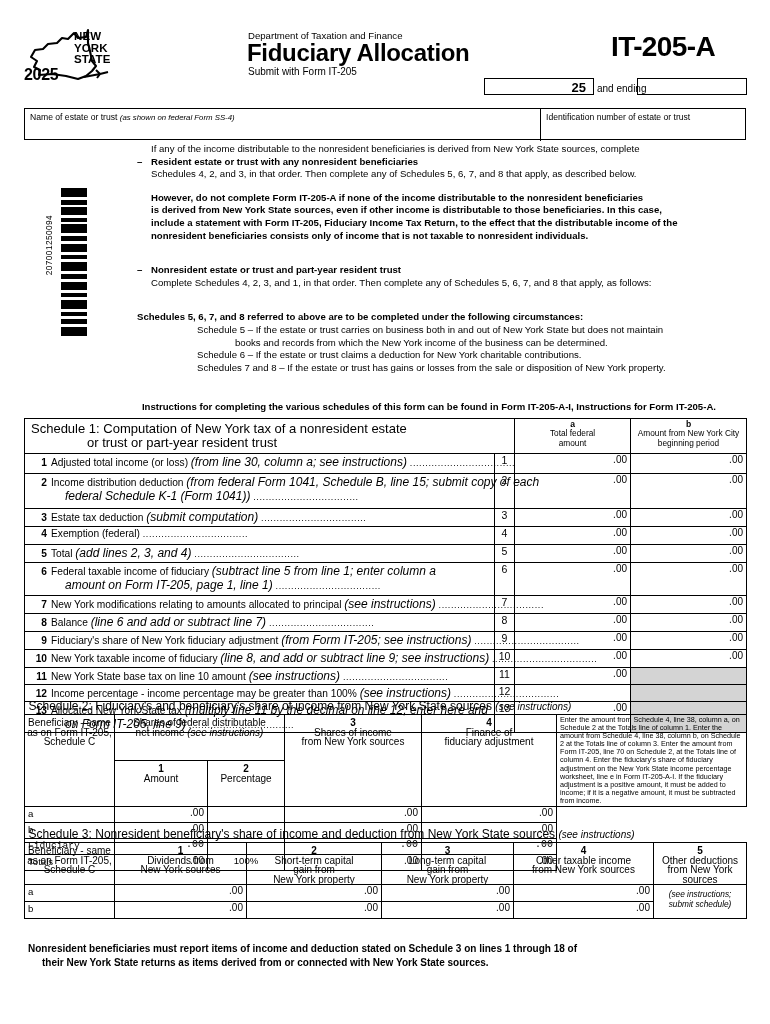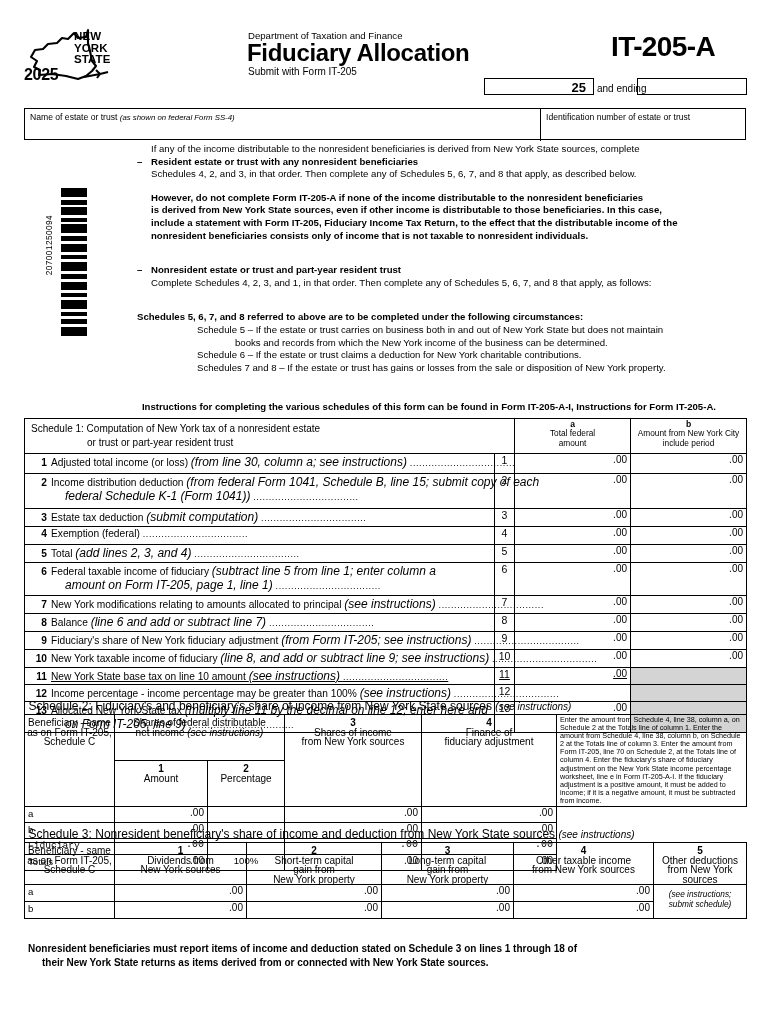--- a/index.html
+++ b/index.html
@@ -54,21 +54,21 @@
   .gap{height:11px;}
 
   .instr-found{position:absolute;left:0;top:401px;width:668px;text-align:right;font-size:9.6px;font-weight:bold;margin-left:48px;}
 
   
   .tbl{position:absolute;border-collapse:collapse;table-layout:fixed;}
   .tbl td,.tbl th{border:.9px solid #000;padding:0;vertical-align:top;font-weight:normal;}
 
   
   #sched1{left:24px;top:418px;width:722px;}
-  .s1-title{font-size:10px;font-weight:bold;padding:3px 0 3px 6px !important;line-height:14px;}
+  .s1-title{font-size:13px;font-weight:bold;padding:3px 0 3px 6px !important;line-height:14px;}
   .s1-title .l2{display:block;padding-left:56px;}
   .colhead{text-align:center;font-size:8.3px;line-height:9.4px;padding-top:1px !important;}
   .colhead .cl{font-weight:bold;font-size:8.6px;display:block;}
   .lbl{font-size:10.2px;padding:1px 2px 1px 6px !important;position:relative;white-space:nowrap;}
   .lbl i{font-size:12px;}
   .lbl .num{display:inline-block;width:16px;text-align:right;font-weight:bold;margin-right:4px;}
   .lbl .cont{display:inline-block;width:34px;}
   .lbl .dots{letter-spacing:.6px;font-size:9px;}
   .lno{text-align:center;font-weight:bold;font-size:10.5px;vertical-align:bottom;padding-bottom:0px !important;}
   .amt{text-align:right;font-size:10px;vertical-align:bottom;padding:0 3px 0 0 !important;}
@@ -191,21 +191,21 @@
           <span class="l2">or trust or part-year resident trust</span>
         </td>
         <td class="colhead">
           <span class="cl">a</span>
           <span>Total federal</span><br>
           <span>amount</span>
         </td>
         <td class="colhead">
           <span class="cl">b</span>
           <span>Amount from New York City</span><br>
-          <span>include period</span>
+          <span>beginning period</span>
         </td>
       </tr>
     </tbody>
     <tbody id="s1rows">
         <tr style="height: 20px;">
           <td class="lbl vb"><span class="num">1</span>Adjusted total income (or loss) <i>(from line 30, column a; see instructions)</i> <span class="dots">..................................</span></td>
           <td class="lno">1</td>
           <td class="amt">.00</td>
           <td class="amt">.00</td>
         </tr>
@@ -256,21 +256,21 @@
           <td class="lno">9</td>
           <td class="amt">.00</td>
           <td class="amt">.00</td>
         </tr>
         <tr style="height: 18px;">
           <td class="lbl vb"><span class="num">10</span>New York taxable income of fiduciary <i>(line 8, and add or subtract line 9; see instructions)</i> <span class="dots">..................................</span></td>
           <td class="lno">10</td>
           <td class="amt">.00</td>
           <td class="amt">.00</td>
         </tr>
-        <tr style="height: 15px; text-decoration: underline;">
+        <tr style="height: 15px;">
           <td class="lbl vb"><span class="num">11</span>New York State base tax on line 10 amount <i>(see instructions)</i> <span class="dots">..................................</span></td>
           <td class="lno">11</td>
           <td class="amt">.00</td>
           <td class="amt shade"></td>
         </tr>
         <tr style="height: 15px;">
           <td class="lbl vb"><span class="num">12</span>Income percentage - income percentage may be greater than 100% <i>(see instructions)</i> <span class="dots">..................................</span></td>
           <td class="lno">12</td>
           <td class="amt"></td>
           <td class="amt shade"></td>

